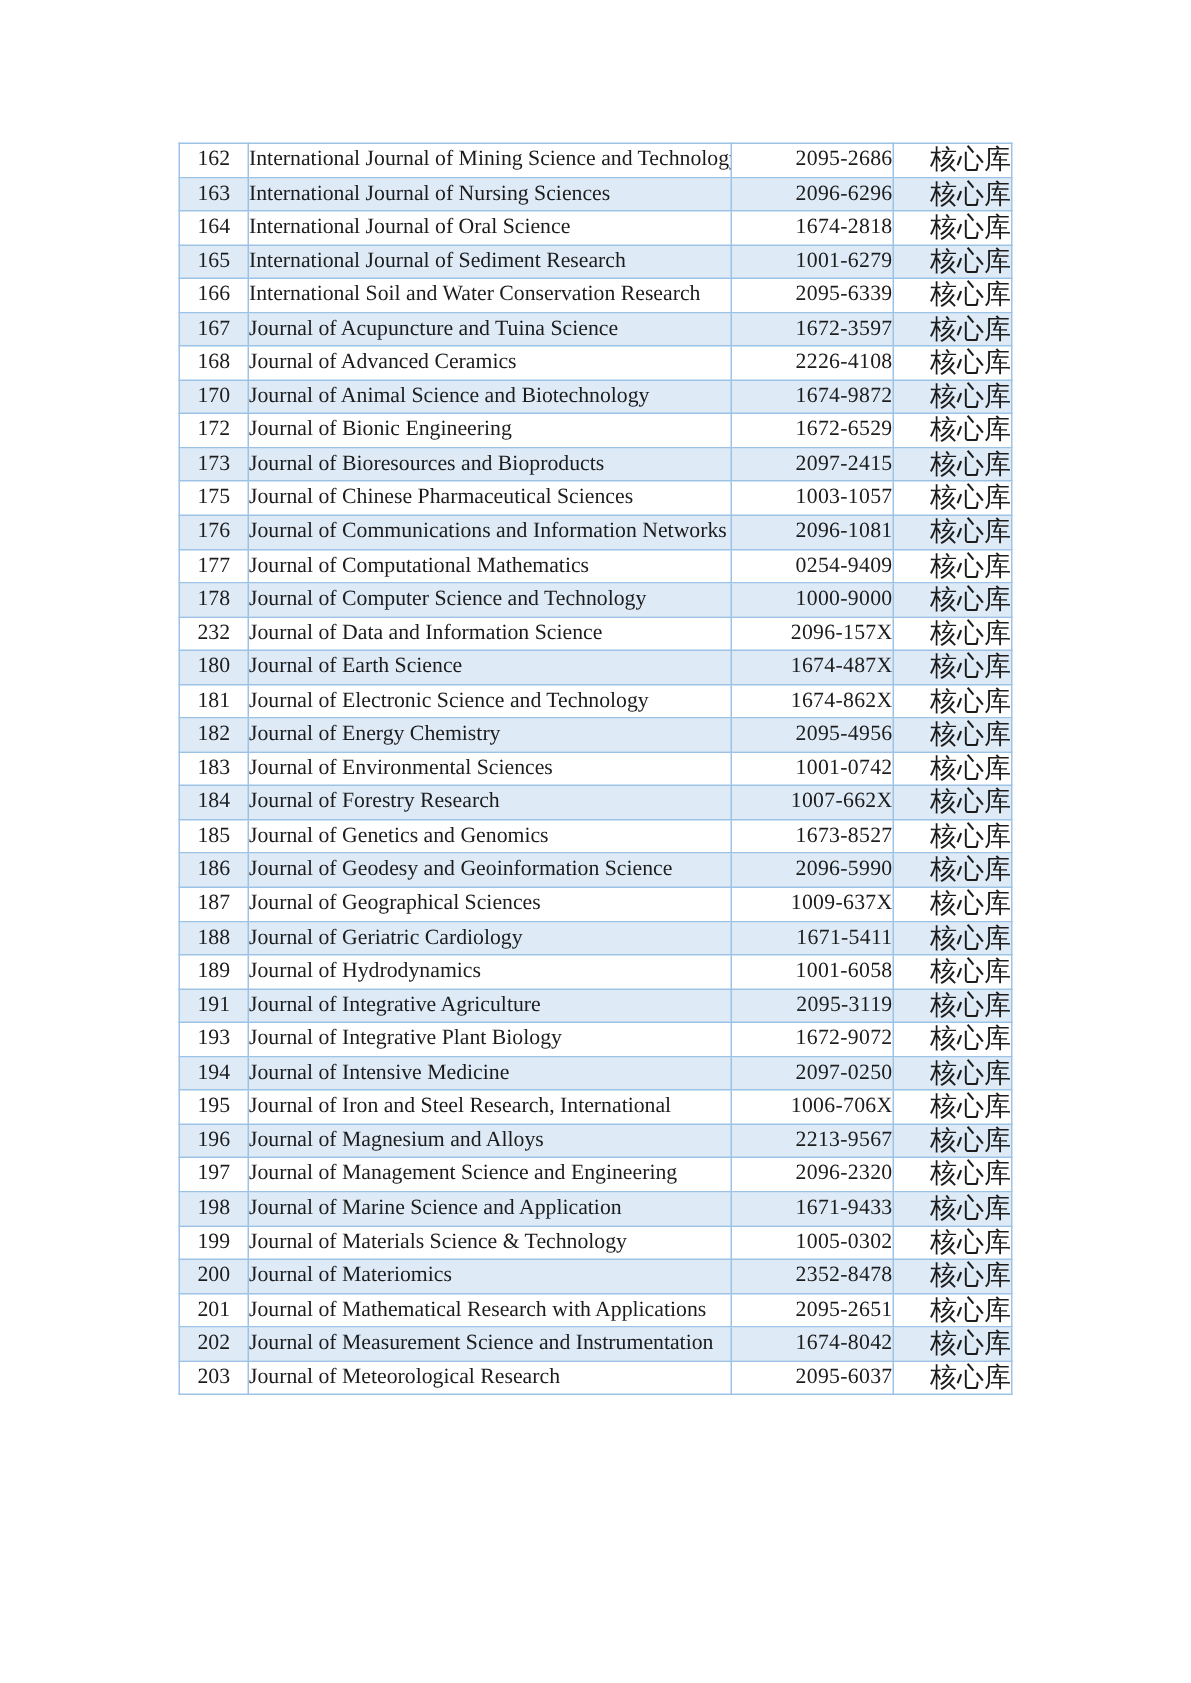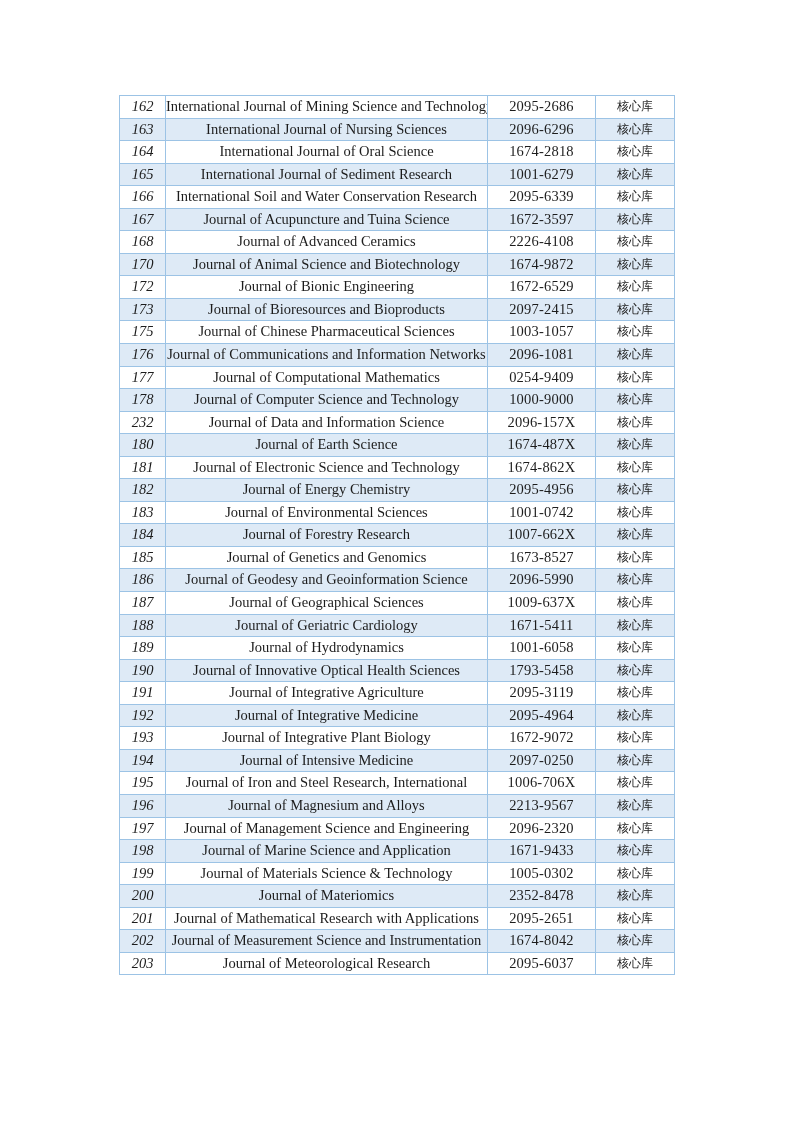--- a/index.html
+++ b/index.html
@@ -41,37 +41,36 @@
     white-space: nowrap;
   }
   table.journal-table tr:nth-child(even) td {
     background: #DEEAF6;
   }
   table.journal-table tr:nth-child(odd) td {
     background: #ffffff;
   }
   td.col-index {
     text-align: center;
-    font-style: italic;
   }
   td.col-name {
-    text-align: center;
+    text-align: left;
     padding: 0 7px 0 6px;
     white-space: normal;
   }
   tr:first-child td.col-name {
     text-align: justify;
   }
   td.col-issn {
-    text-align: center;
+    text-align: right;
     letter-spacing: 0.2px;
   }
   td.col-status {
-    text-align: center;
-    font-size: 12px;
+    text-align: right;
+    font-size: 18px;
   }
 </style>
 </head>
 <body>
 
 <div class="doc-page">
   <div class="journal-table-wrap">
     <table class="journal-table">
       <colgroup>
         <col style="width:46px">
@@ -224,35 +223,23 @@
             <td class="col-issn">1671-5411</td>
             <td class="col-status">核心库</td>
           </tr>
           <tr>
             <td class="col-index">189</td>
             <td class="col-name">Journal of Hydrodynamics</td>
             <td class="col-issn">1001-6058</td>
             <td class="col-status">核心库</td>
           </tr>
           <tr>
-            <td class="col-index">190</td>
-            <td class="col-name">Journal of Innovative Optical Health Sciences</td>
-            <td class="col-issn">1793-5458</td>
-            <td class="col-status">核心库</td>
-          </tr>
-          <tr>
             <td class="col-index">191</td>
             <td class="col-name">Journal of Integrative Agriculture</td>
             <td class="col-issn">2095-3119</td>
-            <td class="col-status">核心库</td>
-          </tr>
-          <tr>
-            <td class="col-index">192</td>
-            <td class="col-name">Journal of Integrative Medicine</td>
-            <td class="col-issn">2095-4964</td>
             <td class="col-status">核心库</td>
           </tr>
           <tr>
             <td class="col-index">193</td>
             <td class="col-name">Journal of Integrative Plant Biology</td>
             <td class="col-issn">1672-9072</td>
             <td class="col-status">核心库</td>
           </tr>
           <tr>
             <td class="col-index">194</td>

